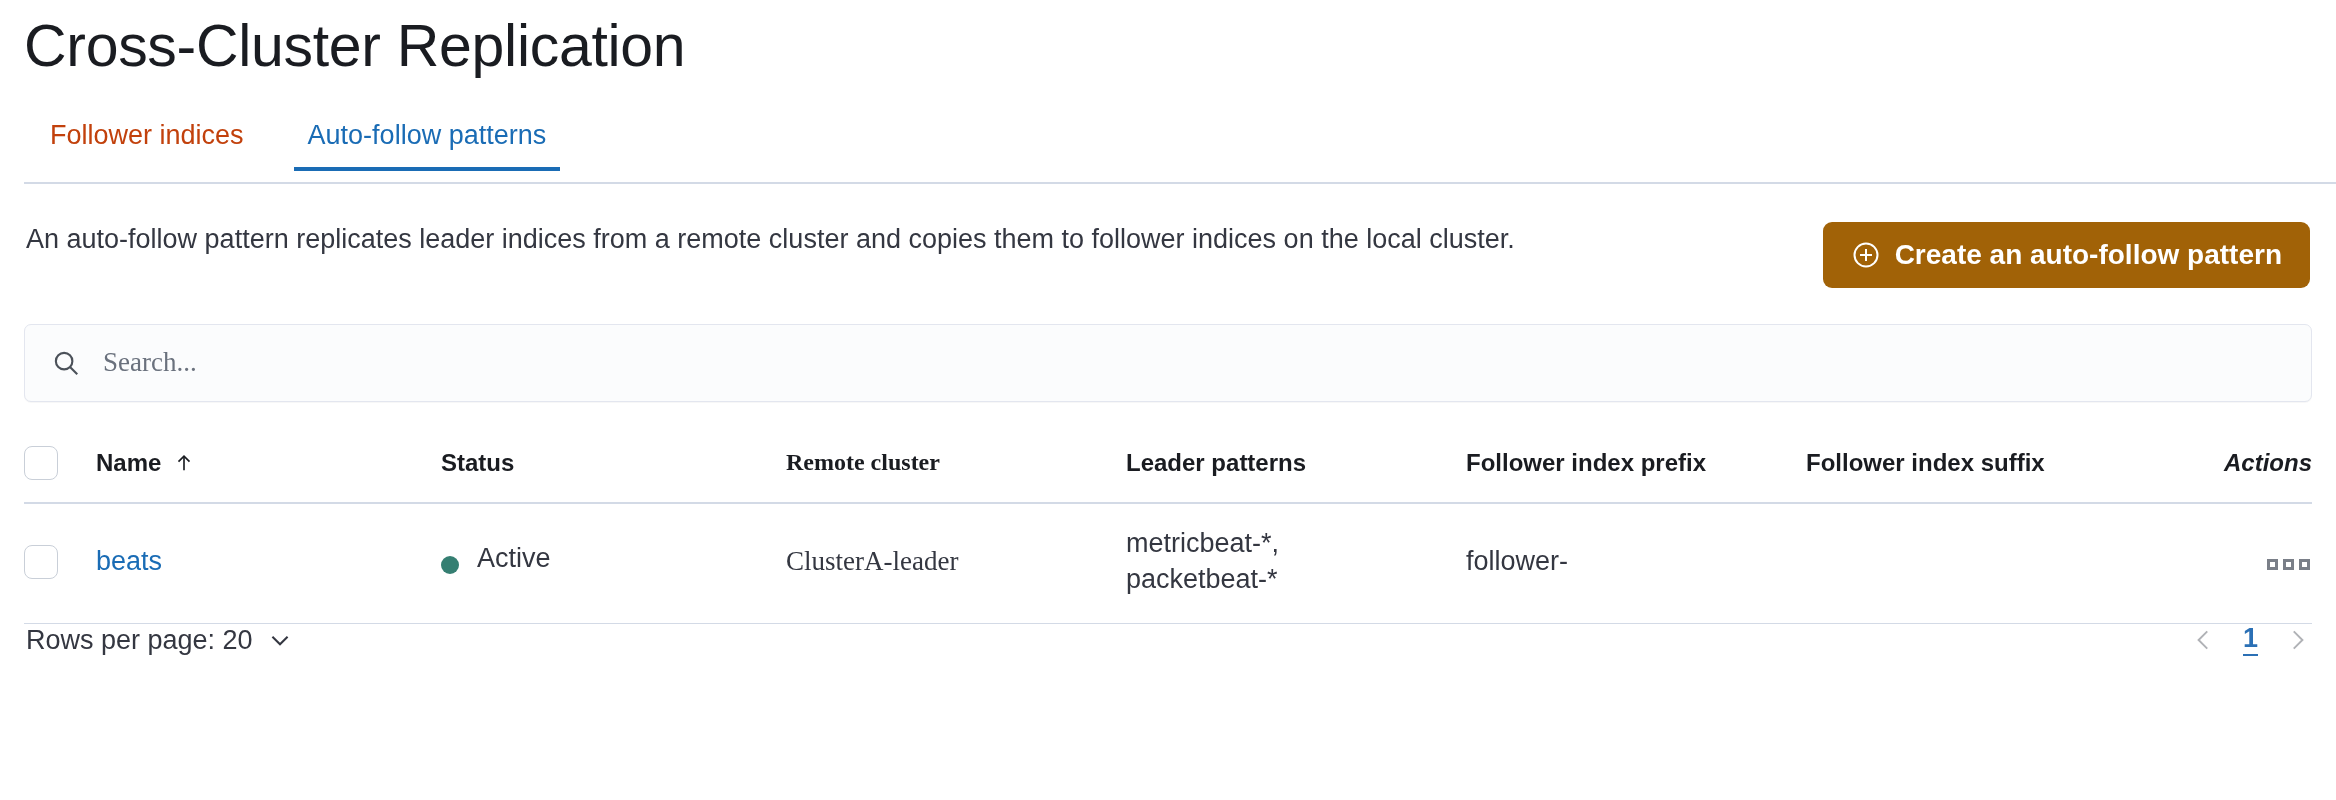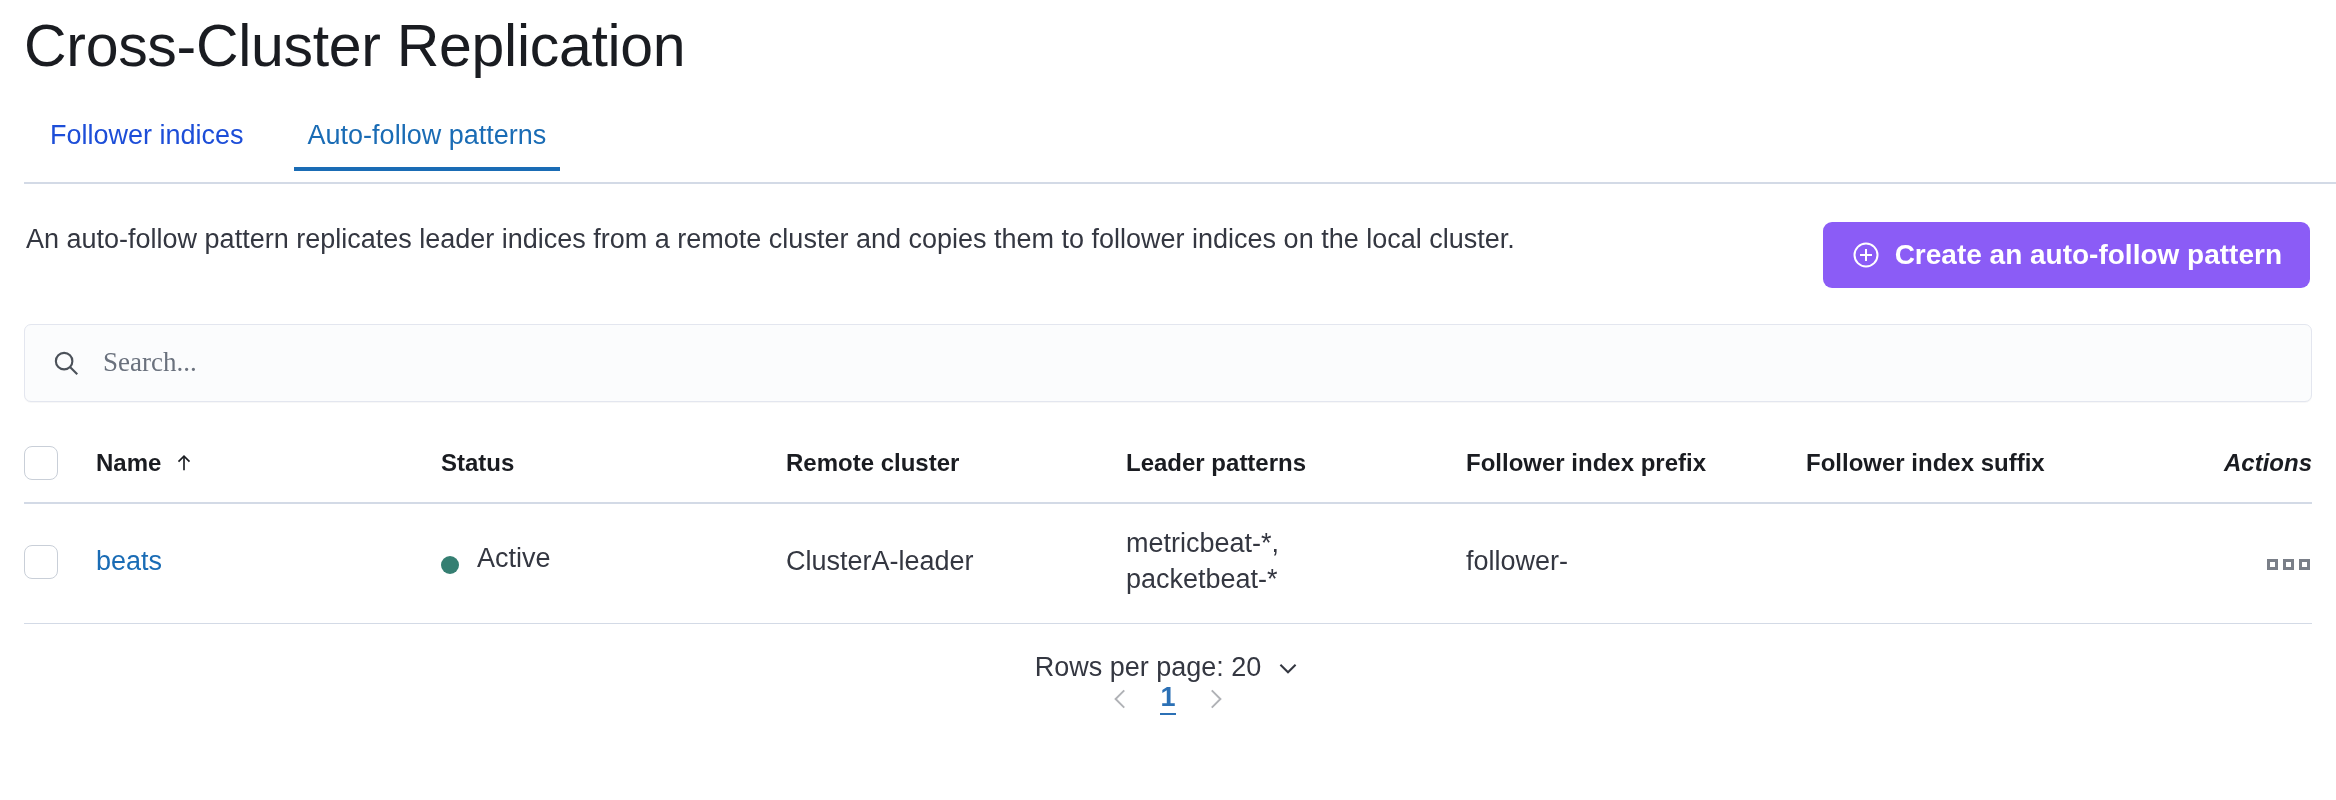--- a/index.html
+++ b/index.html
@@ -50,21 +50,21 @@
     right: -24px;
     bottom: 0;
     height: 2px;
     background: #d3dae6;
   }
   .tab {
     position: relative;
     font-size: 27px;
     line-height: 1;
     padding: 8px 32px 22px 32px;
-    color: #1d4ed8;
+    color: #c2410c;
     cursor: pointer;
     white-space: nowrap;
     background: none;
     border: none;
     font-family: inherit;
   }
   .tab:first-child { padding-left: 26px; }
   .tab.active {
     color: #1a6cb5;
     font-weight: 400;
@@ -93,21 +93,21 @@
     line-height: 1.45;
     color: #343741;
     max-width: 1700px;
     margin: 0;
   }
   .create-btn {
     flex: 0 0 auto;
     display: inline-flex;
     align-items: center;
     gap: 14px;
-    background: #8b5cf6;
+    background: #a16207;
     color: #ffffff;
     border: none;
     border-radius: 9px;
     padding: 17px 28px;
     font-size: 28px;
     font-weight: 700;
     font-family: inherit;
     cursor: pointer;
     white-space: nowrap;
     margin-top: 2px;
@@ -170,21 +170,21 @@
   .table td {
     font-size: 27px;
     color: #343741;
     padding: 22px 0 26px 0;
     border-bottom: 1px solid #d3dae6;
     vertical-align: middle;
   }
   th.col-check, td.col-check { width: 72px; }
   th.col-name, td.col-name { width: 345px; }
   th.col-status, td.col-status { width: 345px; }
-  th.col-remote, td.col-remote { width: 340px; }
+  th.col-remote, td.col-remote { width: 340px; font-family: Liberation Serif, serif; }
   th.col-leader, td.col-leader { width: 340px; }
   th.col-prefix, td.col-prefix { width: 340px; }
   th.col-suffix, td.col-suffix { width: 340px; }
   th.col-actions, td.col-actions { text-align: right; font-style: italic; }
 
   .checkbox {
     width: 34px;
     height: 34px;
     border: 1px solid #c9cfd8;
     border-radius: 8px;
@@ -237,23 +237,21 @@
     border: 3px solid #7a7f88;
     box-sizing: border-box;
     display: inline-block;
   }
 
   
   .footer {
     display: flex;
     align-items: center;
     justify-content: space-between;
-    margin-top: 28px;
     padding: 0 2px;
-    flex-direction: column;
   }
   .rows-per-page {
     display: inline-flex;
     align-items: center;
     gap: 14px;
     font-size: 27px;
     color: #343741;
     cursor: pointer;
     background: none;
     border: none;

